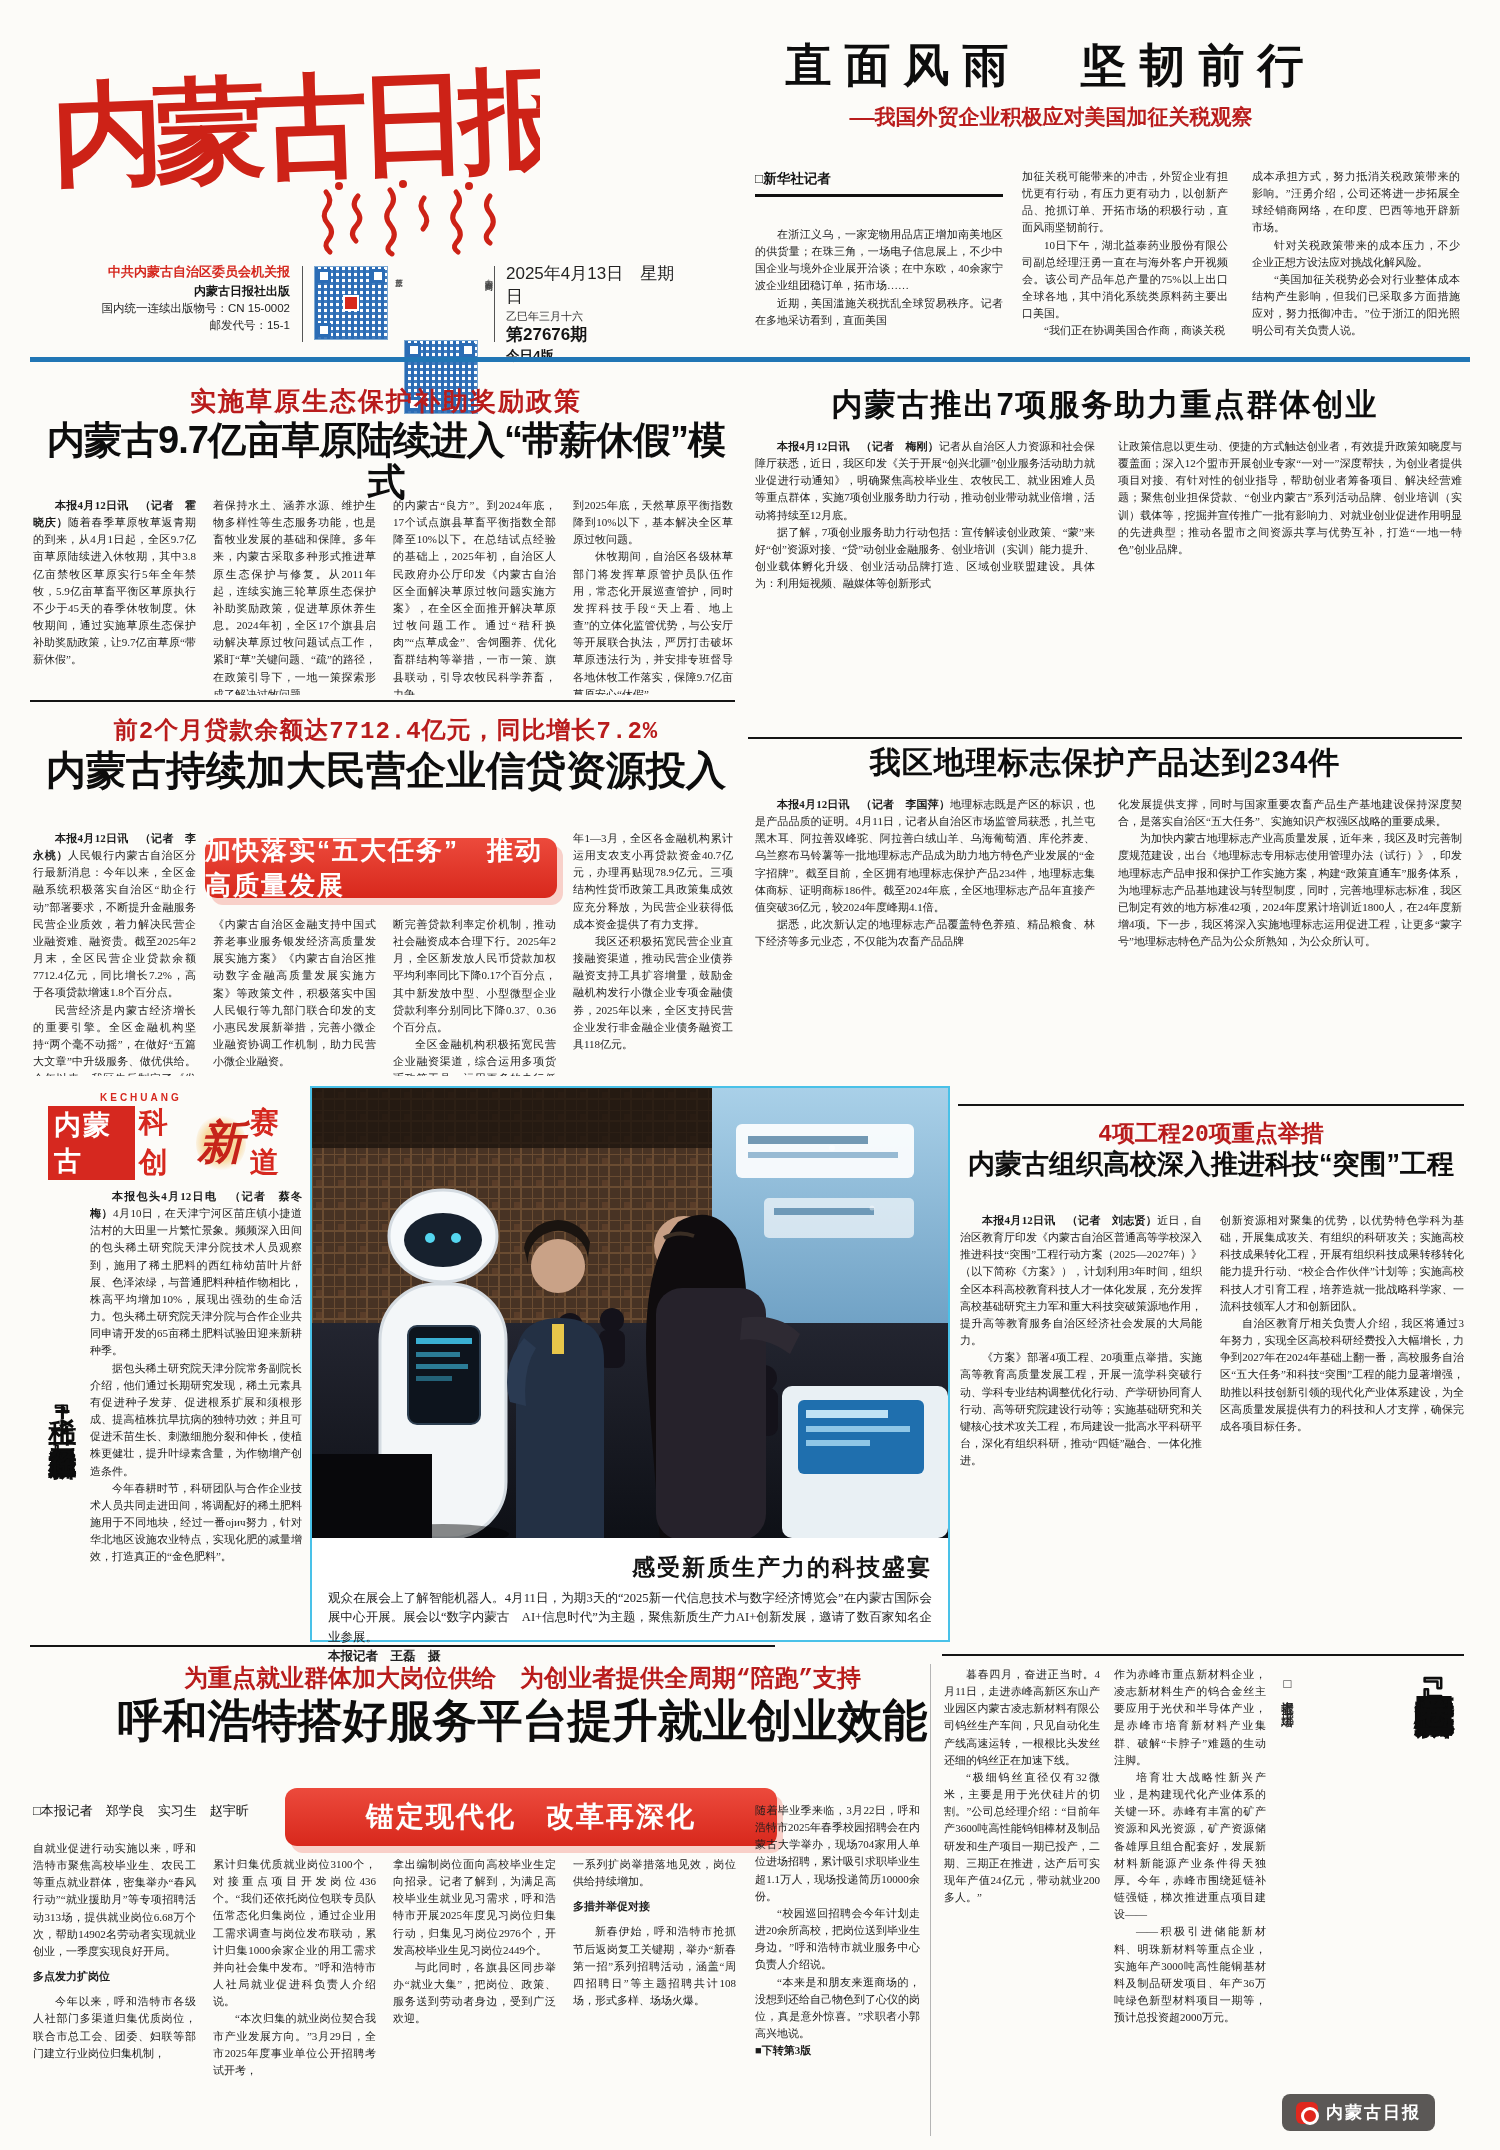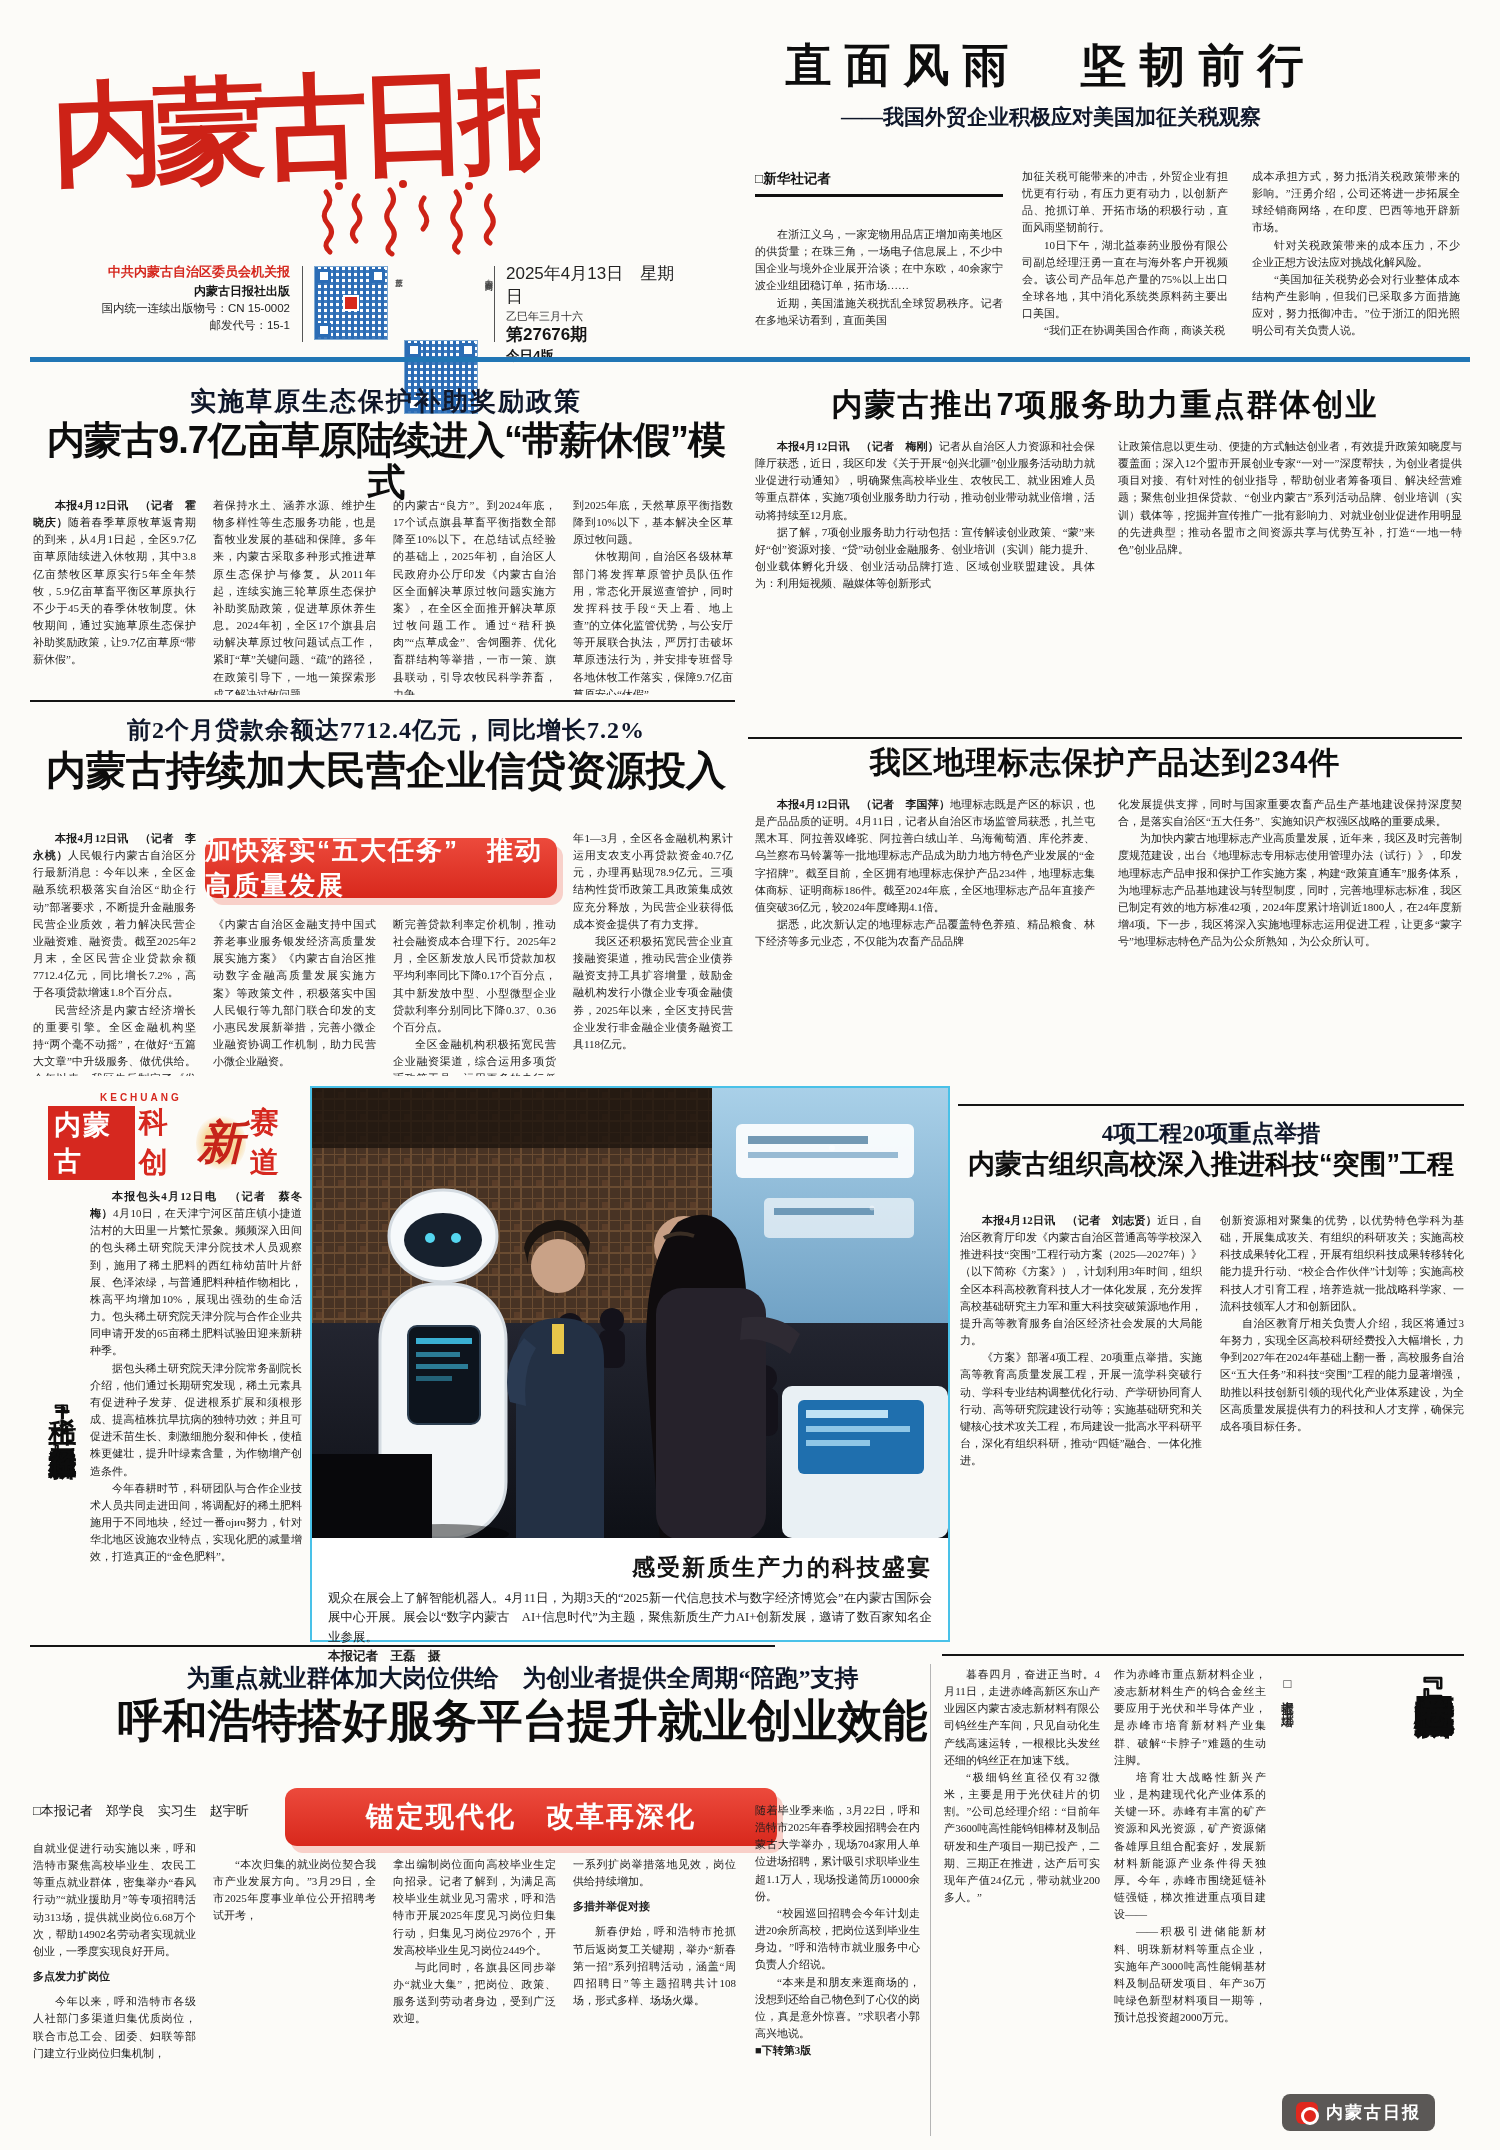--- a/index.html
+++ b/index.html
@@ -1,19 +1,19 @@
 <!DOCTYPE html>
 <html><head>
 <meta charset="utf-8">
 <style>
 *{margin:0;padding:0;box-sizing:border-box}
 html,body{width:1500px;height:2150px}
 body{position:relative;background:#fcfbf8;font-family:"Liberation Sans","DejaVu Sans",sans-serif;color:#141414;overflow:hidden}
 .abs{position:absolute}
-.kicker{font-family:Liberation Serif, serif;font-weight:bold;text-align:center;color:#0f172a}
+.kicker{font-family:Liberation Mono, monospace;font-weight:bold;text-align:center;color:#b91c1c}
 .headline{font-weight:bold;text-align:center;line-height:1.1;color:#0d0d0d}
 .bodycol{overflow:hidden}
 .bodycol p{font-family:"Liberation Serif","DejaVu Serif",serif;font-size:11px;line-height:1.56;text-align:justify;text-indent:2em;color:#1c1c1c}
 .bodycol p.ni{text-indent:0}
 .bodycol p b{font-weight:bold}
 .sub{font-weight:bold;text-align:center;font-size:13px;margin:8px 0;text-indent:0 !important;font-family:"Liberation Sans",sans-serif}
 .jump{font-weight:bold;text-align:right;font-size:12.5px;text-indent:0 !important;font-family:"Liberation Sans",sans-serif}
 .rule{background:#151515}
 .bluerule{background:#2176b5}
 .badge{background:linear-gradient(#ec4a3c,#d8281c);color:#fff;font-weight:bold;border-radius:12px;display:flex;align-items:center;justify-content:center;box-shadow:6px 7px 0 rgba(236,96,80,.28);letter-spacing:2px}
@@ -301,20 +301,21 @@
 <div class="abs headline" style="left:30px;top:1696px;width:985px;font-size:45px">呼和浩特搭好服务平台提升就业创业效能</div>
 <div class="abs" style="left:33px;top:1802px;width:250px;font-size:13px">□本报记者　郑学良　实习生　赵宇昕</div>
 <div class="abs badge" style="left:285px;top:1788px;width:492px;height:58px;font-size:28px">锚定现代化　改革再深化</div>
 
 <div class="abs bodycol" style="left:33px;top:1840px;width:163px;height:300px">
   <p class="ni">自就业促进行动实施以来，呼和浩特市聚焦高校毕业生、农民工等重点就业群体，密集举办“春风行动”“就业援助月”等专项招聘活动313场，提供就业岗位6.68万个次，帮助14902名劳动者实现就业创业，一季度实现良好开局。</p>
   <p class="sub">多点发力扩岗位</p>
   <p>今年以来，呼和浩特市各级人社部门多渠道归集优质岗位，联合市总工会、团委、妇联等部门建立行业岗位归集机制，</p>
 </div>
 <div class="abs bodycol" style="left:213px;top:1856px;width:163px;height:284px">
+  <p class="ni">累计归集优质就业岗位3100个，对接重点项目开发岗位436个。“我们还依托岗位包联专员队伍常态化归集岗位，通过企业用工需求调查与岗位发布联动，累计归集1000余家企业的用工需求并向社会集中发布。”呼和浩特市人社局就业促进科负责人介绍说。</p>
   <p>“本次归集的就业岗位契合我市产业发展方向。”3月29日，全市2025年度事业单位公开招聘考试开考，</p>
 </div>
 <div class="abs bodycol" style="left:393px;top:1856px;width:163px;height:284px">
   <p class="ni">拿出编制岗位面向高校毕业生定向招录。记者了解到，为满足高校毕业生就业见习需求，呼和浩特市开展2025年度见习岗位归集行动，归集见习岗位2976个，开发高校毕业生见习岗位2449个。</p>
   <p>与此同时，各旗县区同步举办“就业大集”，把岗位、政策、服务送到劳动者身边，受到广泛欢迎。</p>
 </div>
 <div class="abs bodycol" style="left:573px;top:1856px;width:163px;height:284px">
   <p class="ni">一系列扩岗举措落地见效，岗位供给持续增加。</p>
   <p class="sub">多措并举促对接</p>
   <p>新春伊始，呼和浩特市抢抓节后返岗复工关键期，举办“新春第一招”系列招聘活动，涵盖“周四招聘日”等主题招聘共计108场，形式多样、场场火爆。</p>

